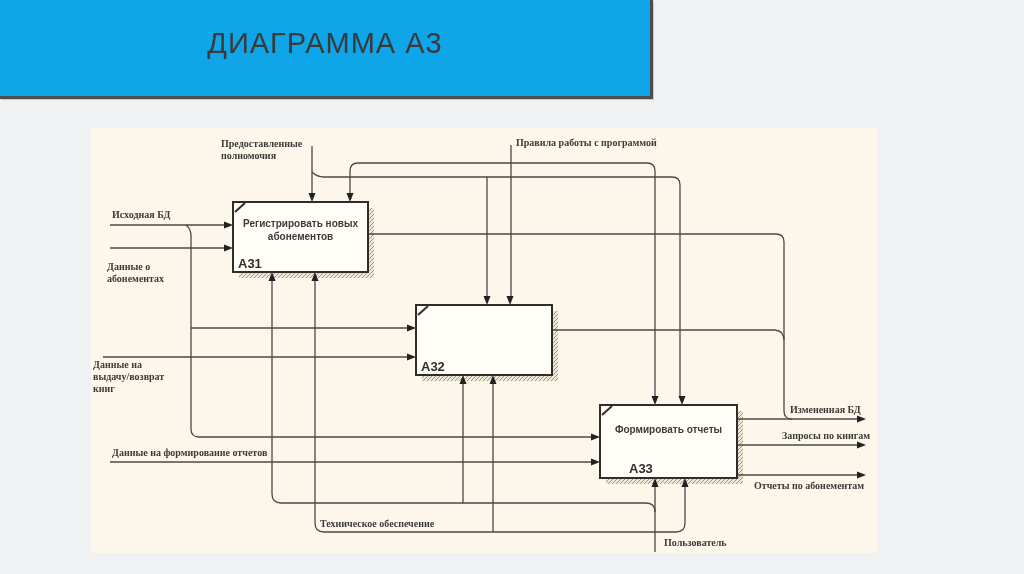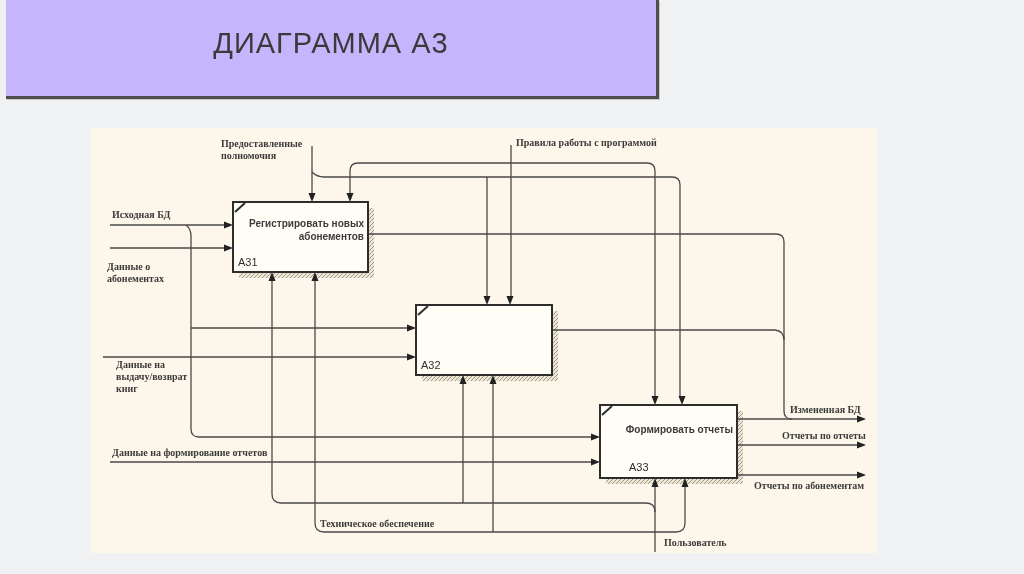--- a/index.html
+++ b/index.html
@@ -4,22 +4,22 @@
 <style>
   html,body{margin:0;padding:0;}
   body{
     width:1024px;height:574px;overflow:hidden;
     background:#f0f1f2;
     font-family:"Liberation Sans","DejaVu Sans",sans-serif;
     position:relative;
   }
   .page{position:absolute;left:0;top:0;width:1024px;height:574px;}
   .title-panel{
-    position:absolute;left:6px;top:0;width:650px;height:96px;
-    background:#c4b5fd;
+    position:absolute;left:0;top:0;width:650px;height:96px;
+    background:#0ea5e9;
     border-right:3px solid #4d4d4d;
     border-bottom:3px solid #4d4d4d;
     box-shadow:1px 1px 0 #c9c9c9;
   }
   .title-text{
     position:absolute;left:0;top:27px;width:650px;
     text-align:center;
     font-size:29px;letter-spacing:1px;color:#3a3a3a;
   }
   .diagram-bg{
@@ -27,26 +27,26 @@
     background:#fcf7ea;
   }
   svg.canvas{position:absolute;left:0;top:0;width:1024px;height:574px;}
   .lbl{
     position:absolute;
     font-size:10px;font-weight:600;color:#3b3b3b;
     line-height:1.18;white-space:nowrap;font-family:Liberation Serif, serif;
   }
   .lbl.wrap{white-space:normal;}
   .boxtext{
-    position:absolute;text-align:right;
+    position:absolute;text-align:center;
     font-size:10px;font-weight:600;color:#3b3b3b;line-height:1.25;
   }
   .boxid{
     position:absolute;
-    font-size:11px;font-weight:400;color:#2f2f2f;
+    font-size:13px;font-weight:700;color:#2f2f2f;
   }
 </style>
 </head>
 <body>
 
 <div class="page">
 
   <div class="title-panel">
     <div class="title-text">ДИАГРАММА А3</div>
   </div>
@@ -151,23 +151,23 @@
   <div class="boxid" style="left:421px;top:359px;">А32</div>
 
   <div class="boxtext" style="left:604px;top:424px;width:129px;">Формировать отчеты</div>
   <div class="boxid" style="left:605px;top:461px;margin-left:24px;">А33</div>
 
   <div class="lbl wrap" style="left:221px;top:138px;width:95px;">Предоставленные полномочия</div>
   <div class="lbl" style="left:516px;top:137px;">Правила работы с программой</div>
 
   <div class="lbl" style="left:112px;top:209px;">Исходная БД</div>
   <div class="lbl wrap" style="left:107px;top:250px;width:78px;margin-top:11px;">Данные о абонементах</div>
-  <div class="lbl wrap" style="left:116px;top:359px;width:84px;">Данные на выдачу/возврат книг</div>
+  <div class="lbl wrap" style="left:93px;top:359px;width:84px;">Данные на выдачу/возврат книг</div>
   <div class="lbl" style="left:112px;top:447px;">Данные на формирование отчетов</div>
 
   <div class="lbl" style="left:790px;top:404px;text-align:right;">Измененная БД</div>
-  <div class="lbl" style="left:782px;top:430px;">Отчеты по отчеты</div>
+  <div class="lbl" style="left:782px;top:430px;">Запросы по книгам</div>
   <div class="lbl" style="left:754px;top:460px;margin-top:20px;">Отчеты по абонементам</div>
 
   <div class="lbl" style="left:664px;top:537px;">Пользователь</div>
   <div class="lbl" style="left:320px;top:518px;">Техническое обеспечение</div>
 
 </div>
 
 </body></html>

